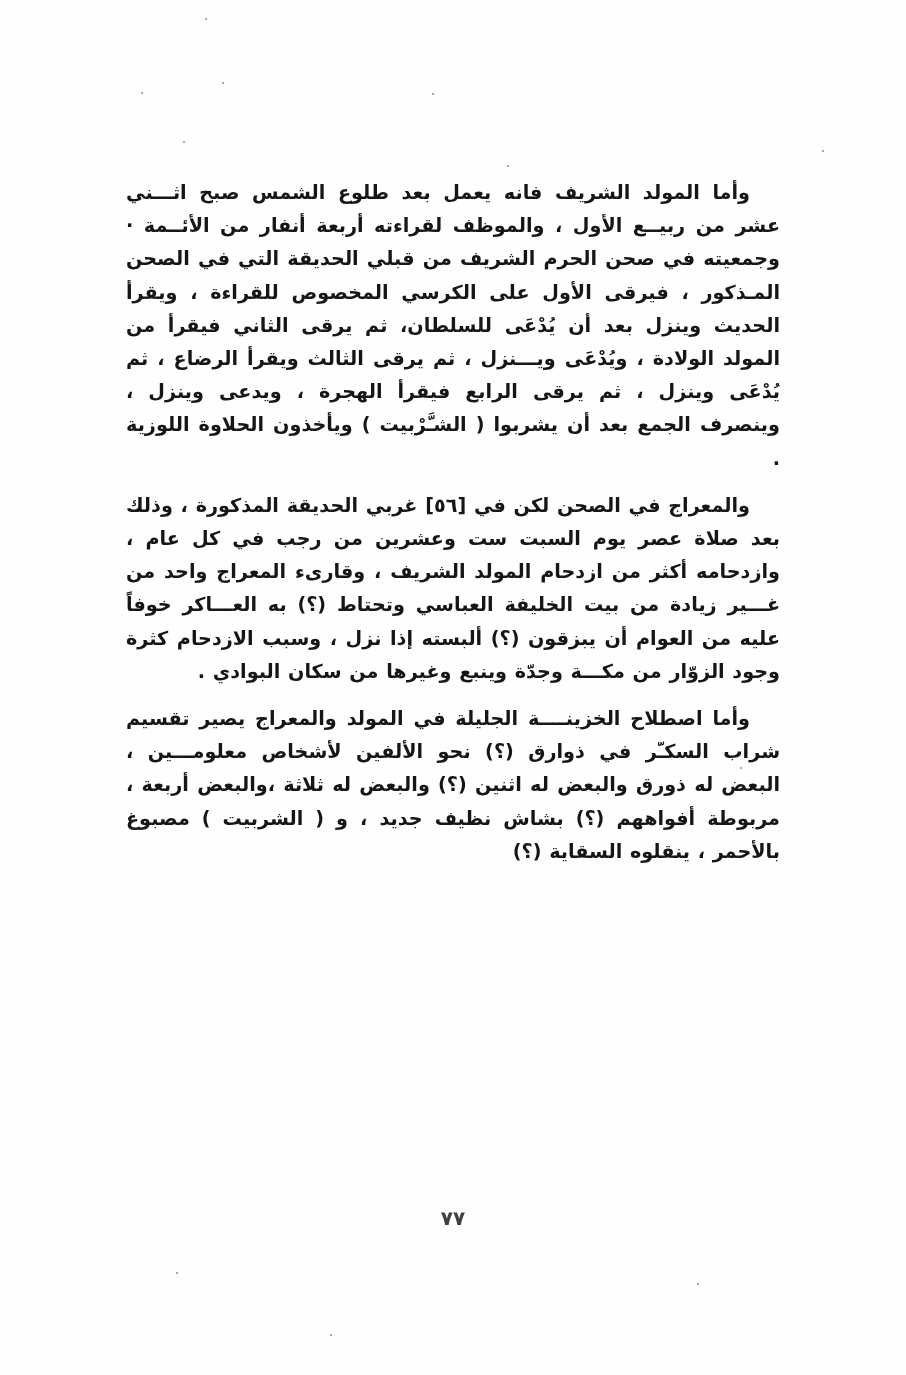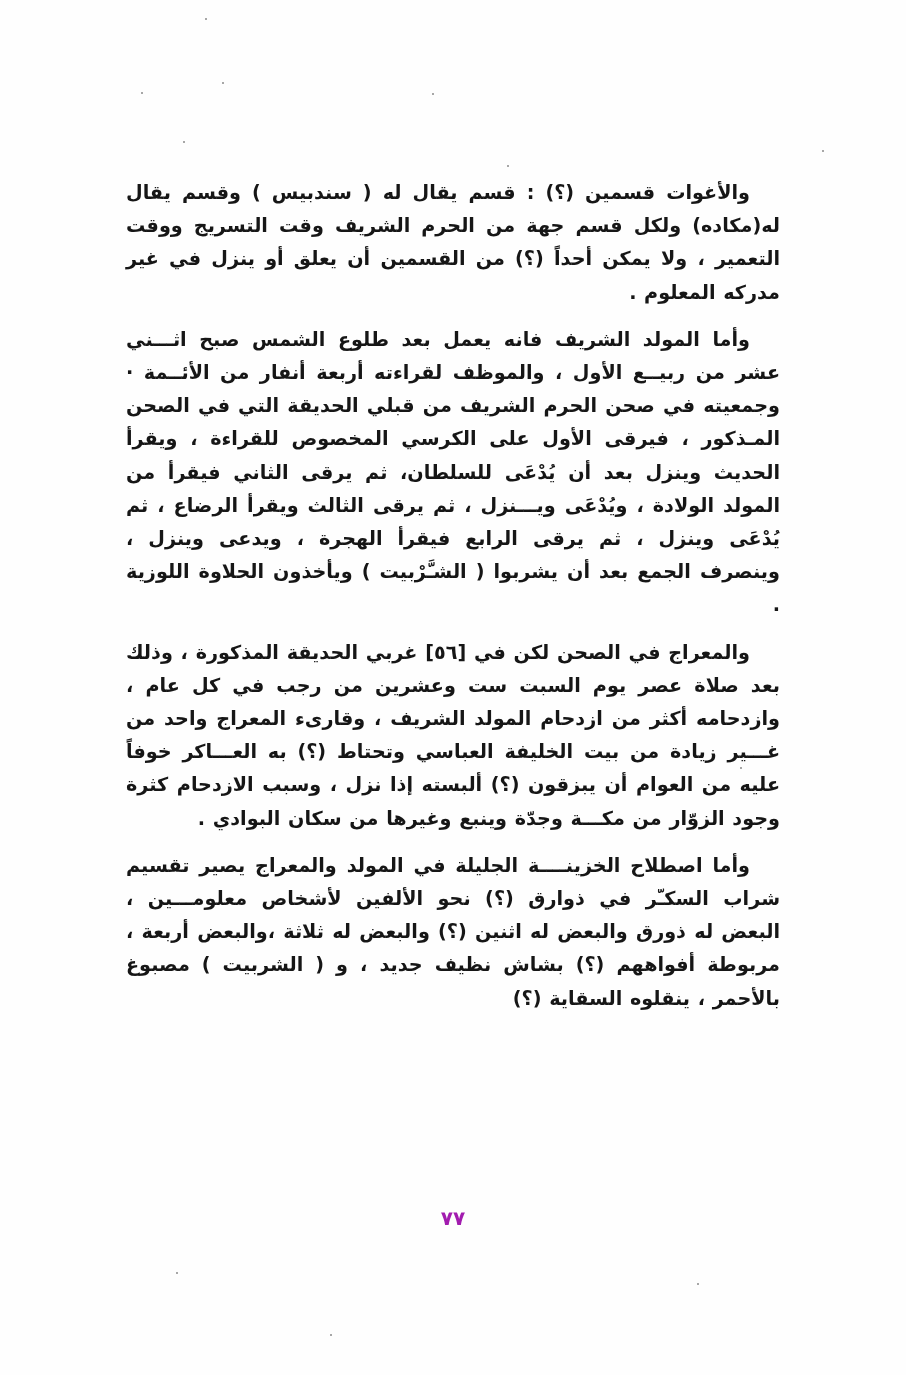--- a/index.html
+++ b/index.html
@@ -64,21 +64,21 @@
   }
 
   
   .folio {
     position: absolute;
     top: 1206px;
     left: 0;
     right: 0;
     text-align: center;
     direction: rtl;
-    color: #a21caf;
+    color: #404040;
     font-family: "DejaVu Sans", sans-serif;
     font-size: 20px;
     font-weight: 700;
     letter-spacing: 1px;
   }
 
   
   .text-column, .folio {
     text-rendering: optimizeLegibility;
   }
@@ -94,21 +94,20 @@
   <span class="speckle" style="top:93px; left:432px; width:2px; height:2px;"></span>
   <span class="speckle" style="top:141px; left:183px; width:2px; height:2px;"></span>
   <span class="speckle" style="top:150px; left:822px; width:2px; height:2px;"></span>
   <span class="speckle" style="top:165px; left:507px; width:2px; height:2px;"></span>
   <span class="speckle" style="top:767px; left:740px; width:2px; height:2px;"></span>
   <span class="speckle" style="top:1272px; left:176px; width:2px; height:2px;"></span>
   <span class="speckle" style="top:1283px; left:697px; width:2px; height:2px;"></span>
   <span class="speckle" style="top:1334px; left:330px; width:2px; height:2px;"></span>
 
   <div class="text-column">
-    <p class="para">والأغوات قسمين (؟) : قسم يقال له ( سندبيس ) وقسم يقال له(مكاده) ولكل قسم جهة من الحرم الشريف وقت التسريج ووقت التعمير ، ولا يمكن أحداً (؟) من القسمين أن يعلق أو ينزل في غير مدركه المعلوم .</p>
     <p class="para">وأما المولد الشريف فانه يعمل بعد طلوع الشمس صبح اثـــني عشر من ربيــع الأول ، والموظف لقراءته أربعة أنفار من الأئــمة · وجمعيته في صحن الحرم الشريف من قبلي الحديقة التي في الصحن المـذكور ، فيرقى الأول على الكرسي المخصوص للقراءة ، ويقرأ الحديث وينزل بعد أن يُدْعَى للسلطان، ثم يرقى الثاني فيقرأ من المولد الولادة ، ويُدْعَى ويـــنزل ، ثم يرقى الثالث ويقرأ الرضاع ، ثم يُدْعَى وينزل ، ثم يرقى الرابع فيقرأ الهجرة ، ويدعى وينزل ، وينصرف الجمع بعد أن يشربوا ( الشـَّرْبيت ) ويأخذون الحلاوة اللوزية .</p>
     <p class="para">والمعراج في الصحن لكن في [٥٦] غربي الحديقة المذكورة ، وذلك بعد صلاة عصر يوم السبت ست وعشرين من رجب في كل عام ، وازدحامه أكثر من ازدحام المولد الشريف ، وقارىء المعراج واحد من غـــير زيادة من بيت الخليفة العباسي وتحتاط (؟) به العـــاكر خوفاً عليه من العوام أن يبزقون (؟) ألبسته إذا نزل ، وسبب الازدحام كثرة وجود الزوّار من مكـــة وجدّة وينبع وغيرها من سكان البوادي .</p>
     <p class="para">وأما اصطلاح الخزينــــة الجليلة في المولد والمعراج يصير تقسيم شراب السكـّر في ذوارق (؟) نحو الألفين لأشخاص معلومـــين ، البعض له ذورق والبعض له اثنين (؟) والبعض له ثلاثة ،والبعض أربعة ، مربوطة أفواههم (؟) بشاش نظيف جديد ، و ( الشربيت ) مصبوغ بالأحمر ، ينقلوه السقاية (؟)</p>
   </div>
 
   <div class="folio">٧٧</div>
 
 </div>
 
 </body></html>

